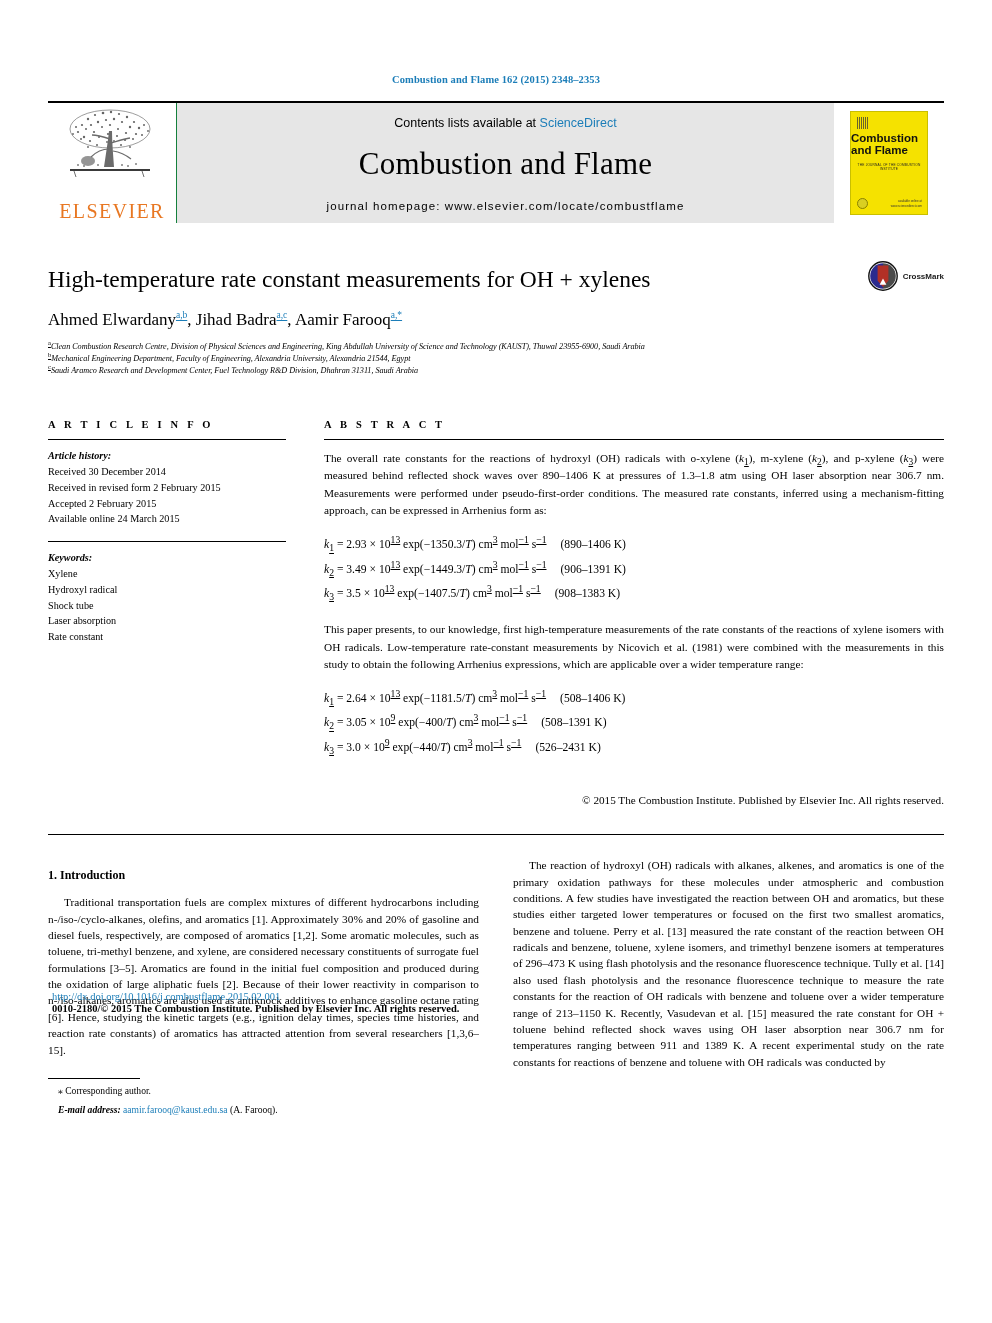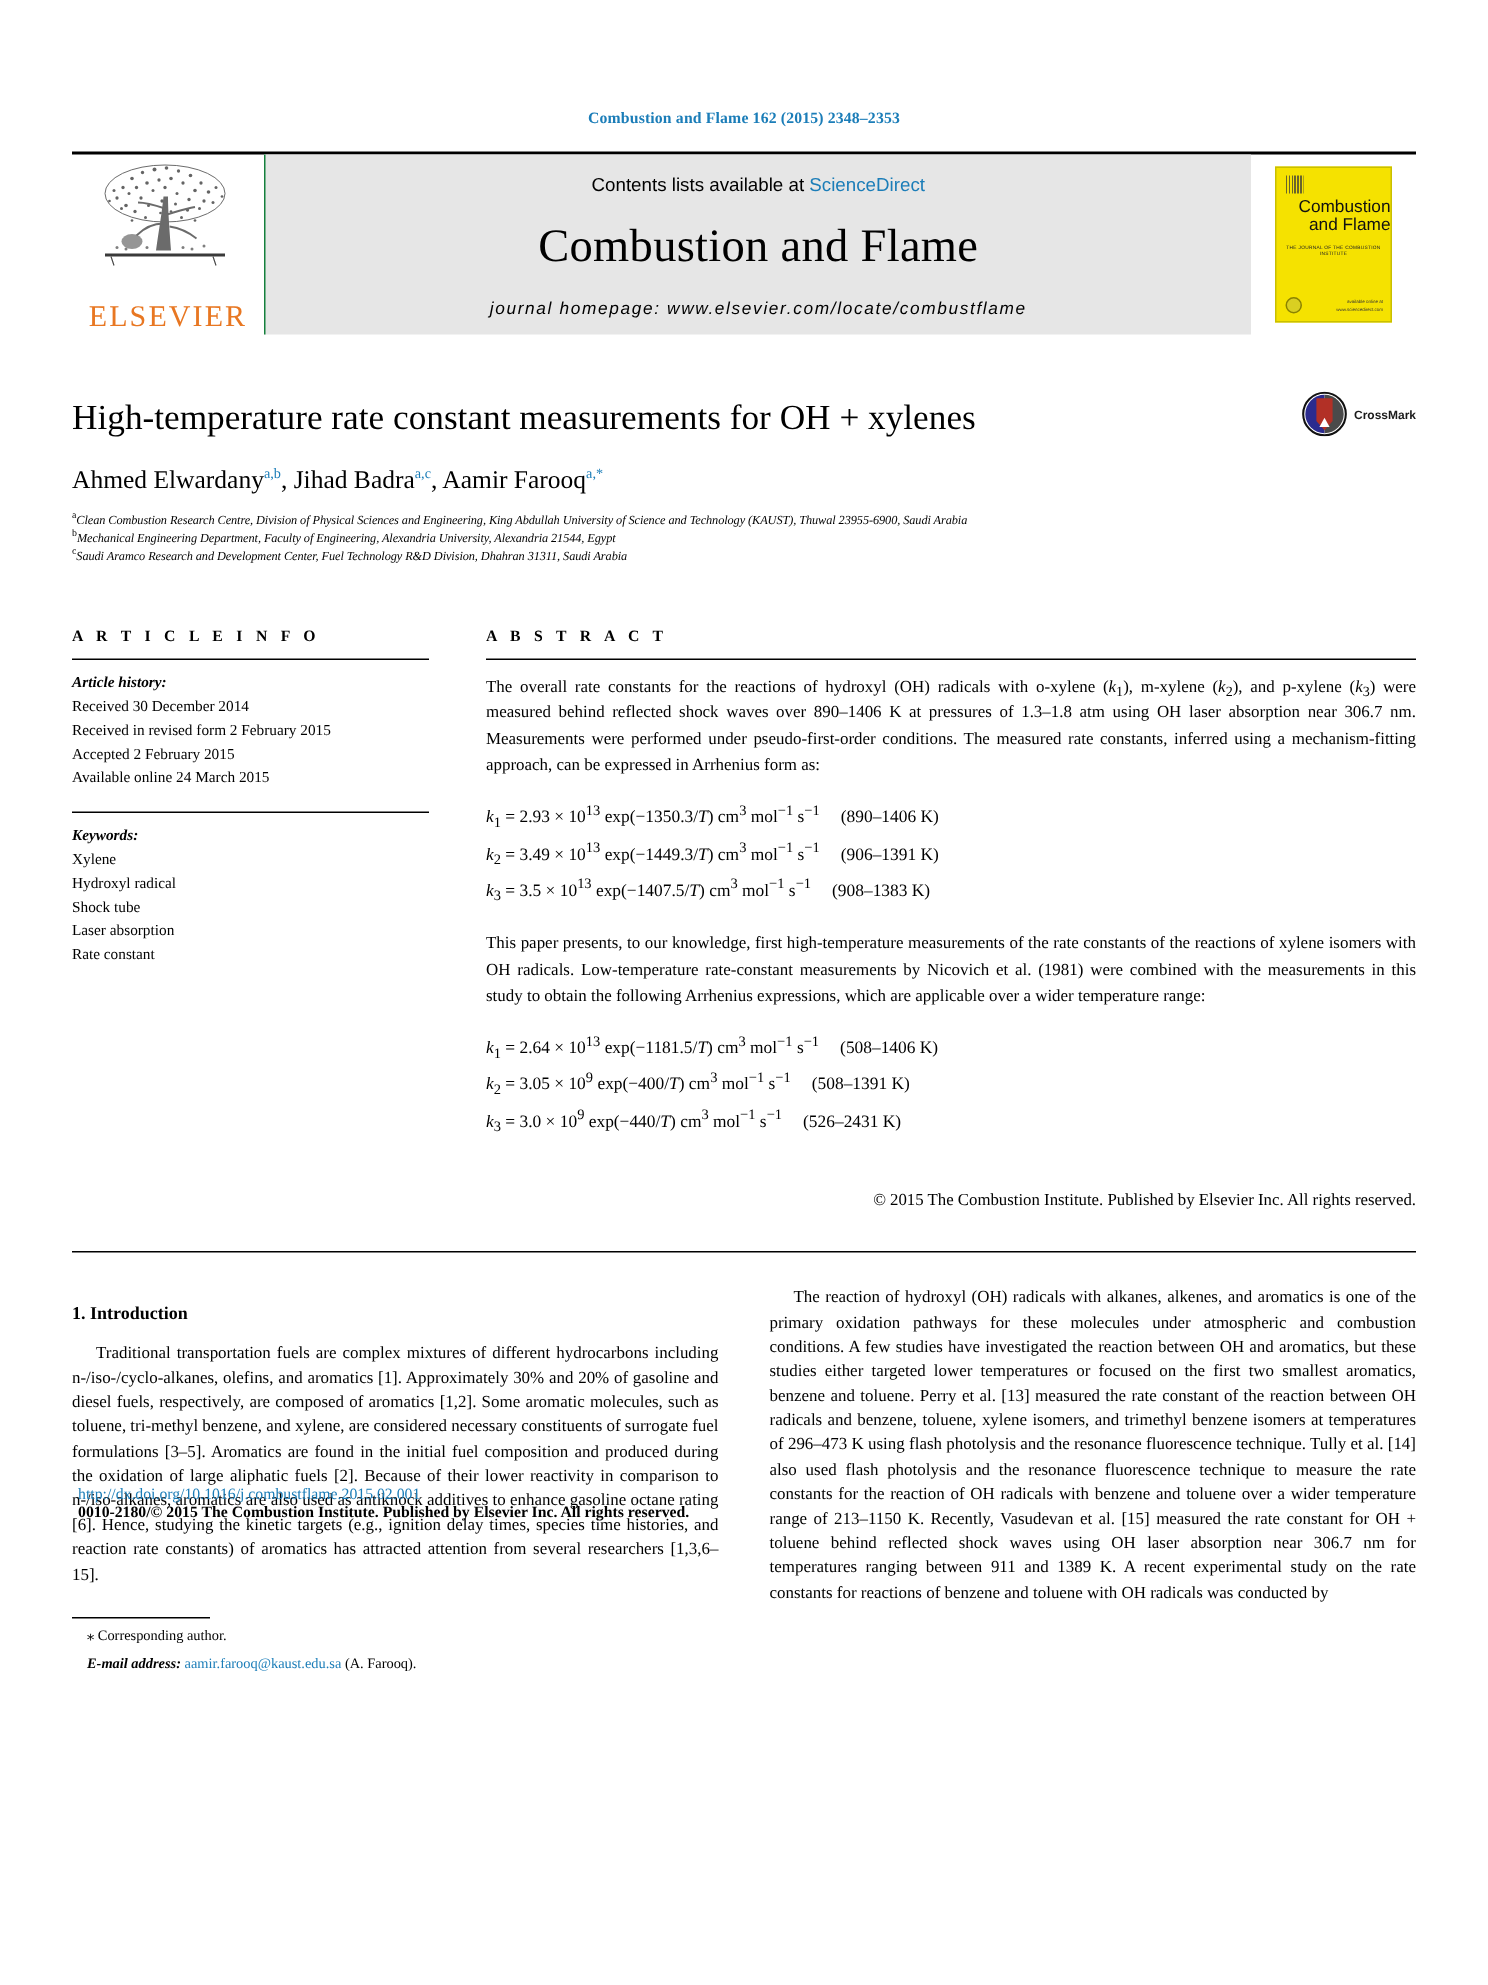--- a/index.html
+++ b/index.html
@@ -83,21 +83,20 @@
     font-size: 31px;
     font-family: "Liberation Serif", serif;
     margin: 16px 0 18px 0;
     letter-spacing: 0.2px;
   }
   .homepage-line {
     font-size: 11.5px;
     letter-spacing: 1.1px;
     font-family: "Liberation Sans", sans-serif;
     margin-bottom: 4px;
-    font-style: italic;
   }
   .cover-block {
     width: 110px;
     flex: 0 0 110px;
     display: flex;
     align-items: center;
     justify-content: center;
   }
   .cover {
     width: 78px;
@@ -109,23 +108,23 @@
     font-family: "Liberation Sans", sans-serif;
   }
   .cover-mini-logo {
     position: absolute; top: 5px; left: 6px;
     width: 12px; height: 12px;
     background: repeating-linear-gradient(90deg,#3a3a3a 0 1px,#F5E200 1px 2px);
     opacity: .75;
   }
   .cover-title {
     position: absolute; top: 20px; left: 0; right: 0;
-    text-align: right;
+    text-align: left;
     font-size: 11.5px;
-    font-weight: 400;
+    font-weight: 700;
     line-height: 1.07;
     color: #111;
   }
   .cover-sub {
     position: absolute; top: 51px; left: 0; right: 0;
     text-align: center;
     font-size: 3.2px;
     color: #222;
     letter-spacing: .2px;
   }
@@ -205,21 +204,21 @@
     margin-top: 10px;
   }
   .eqn-list { margin-top: 14px; }
   .eqn {
     font-size: 11.6px;
     line-height: 2.1;
     white-space: nowrap;
   }
   .eqn i { font-style: italic; }
   .eqn .rng { margin-left: 14px; }
-  sup, sub { line-height: 0; }
+  sup, sub { line-height: 0; text-decoration: underline; }
   .abstract-body2 {
     font-size: 11.3px;
     line-height: 1.53;
     text-align: justify;
     margin-top: 15px;
   }
   .copyright {
     text-align: right;
     font-size: 11.2px;
     margin-top: 34px;

